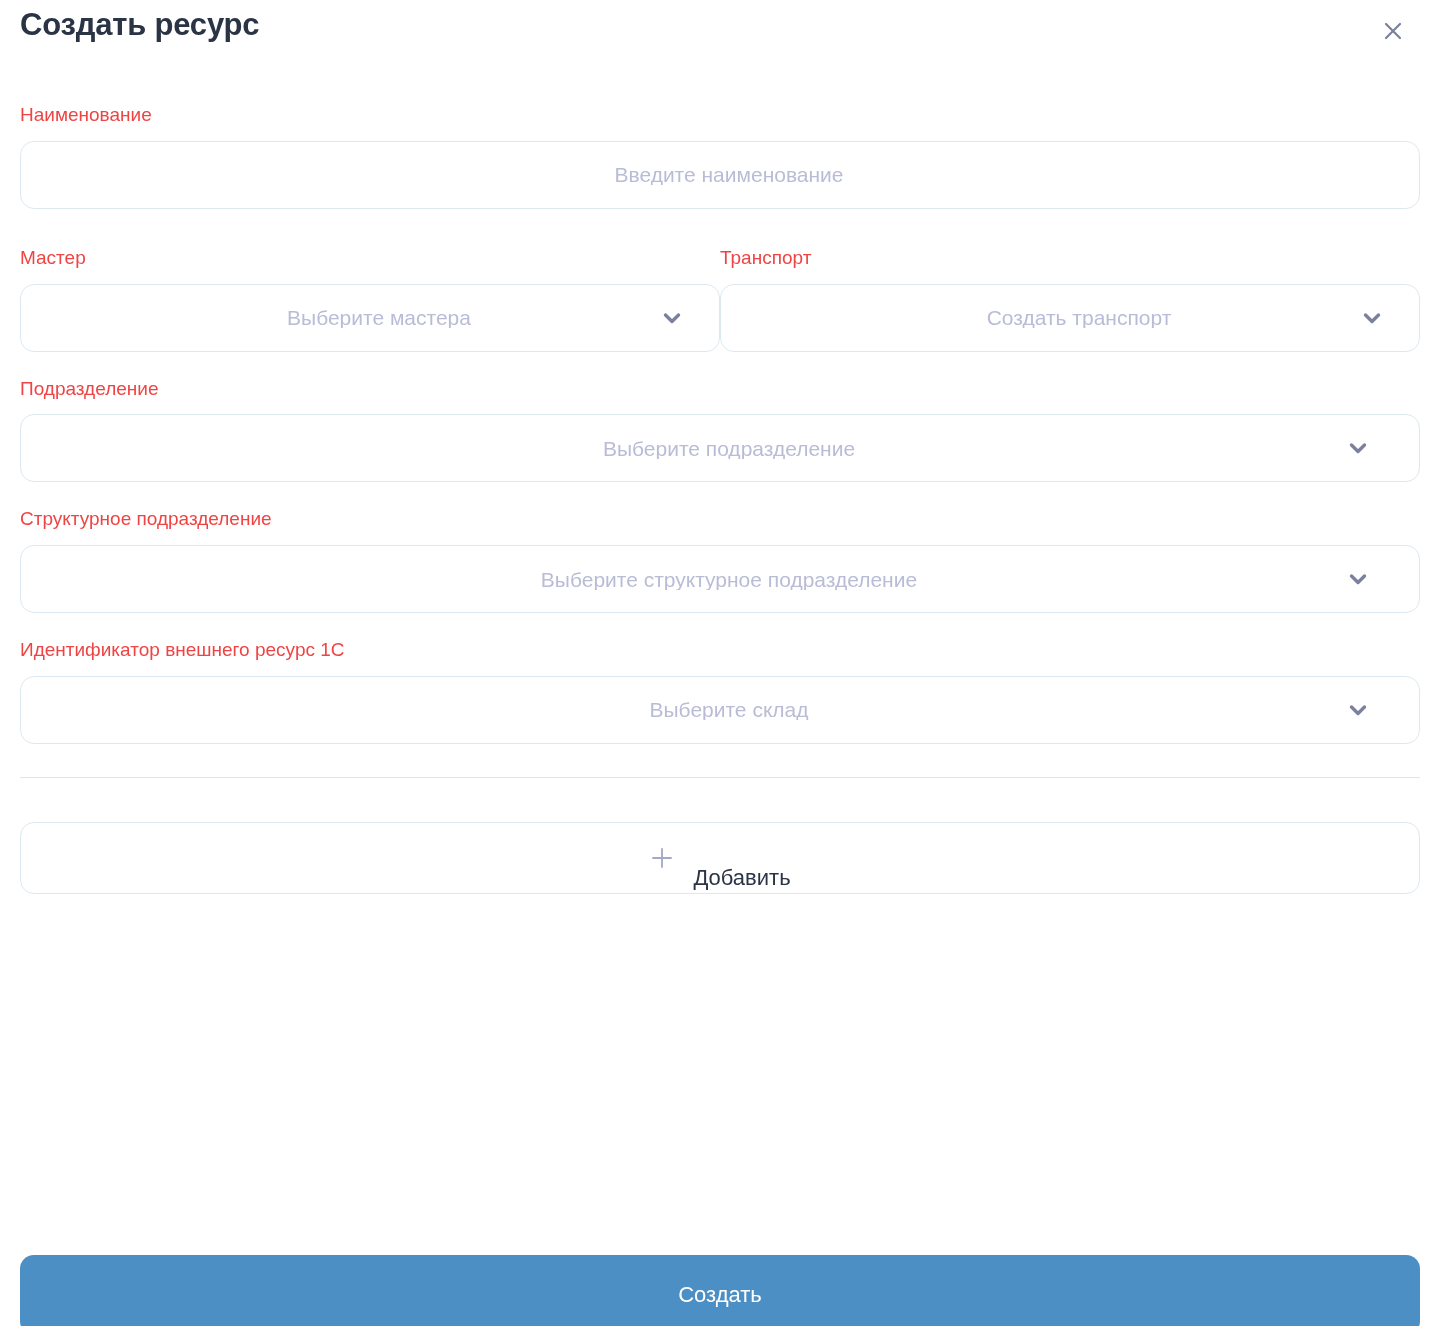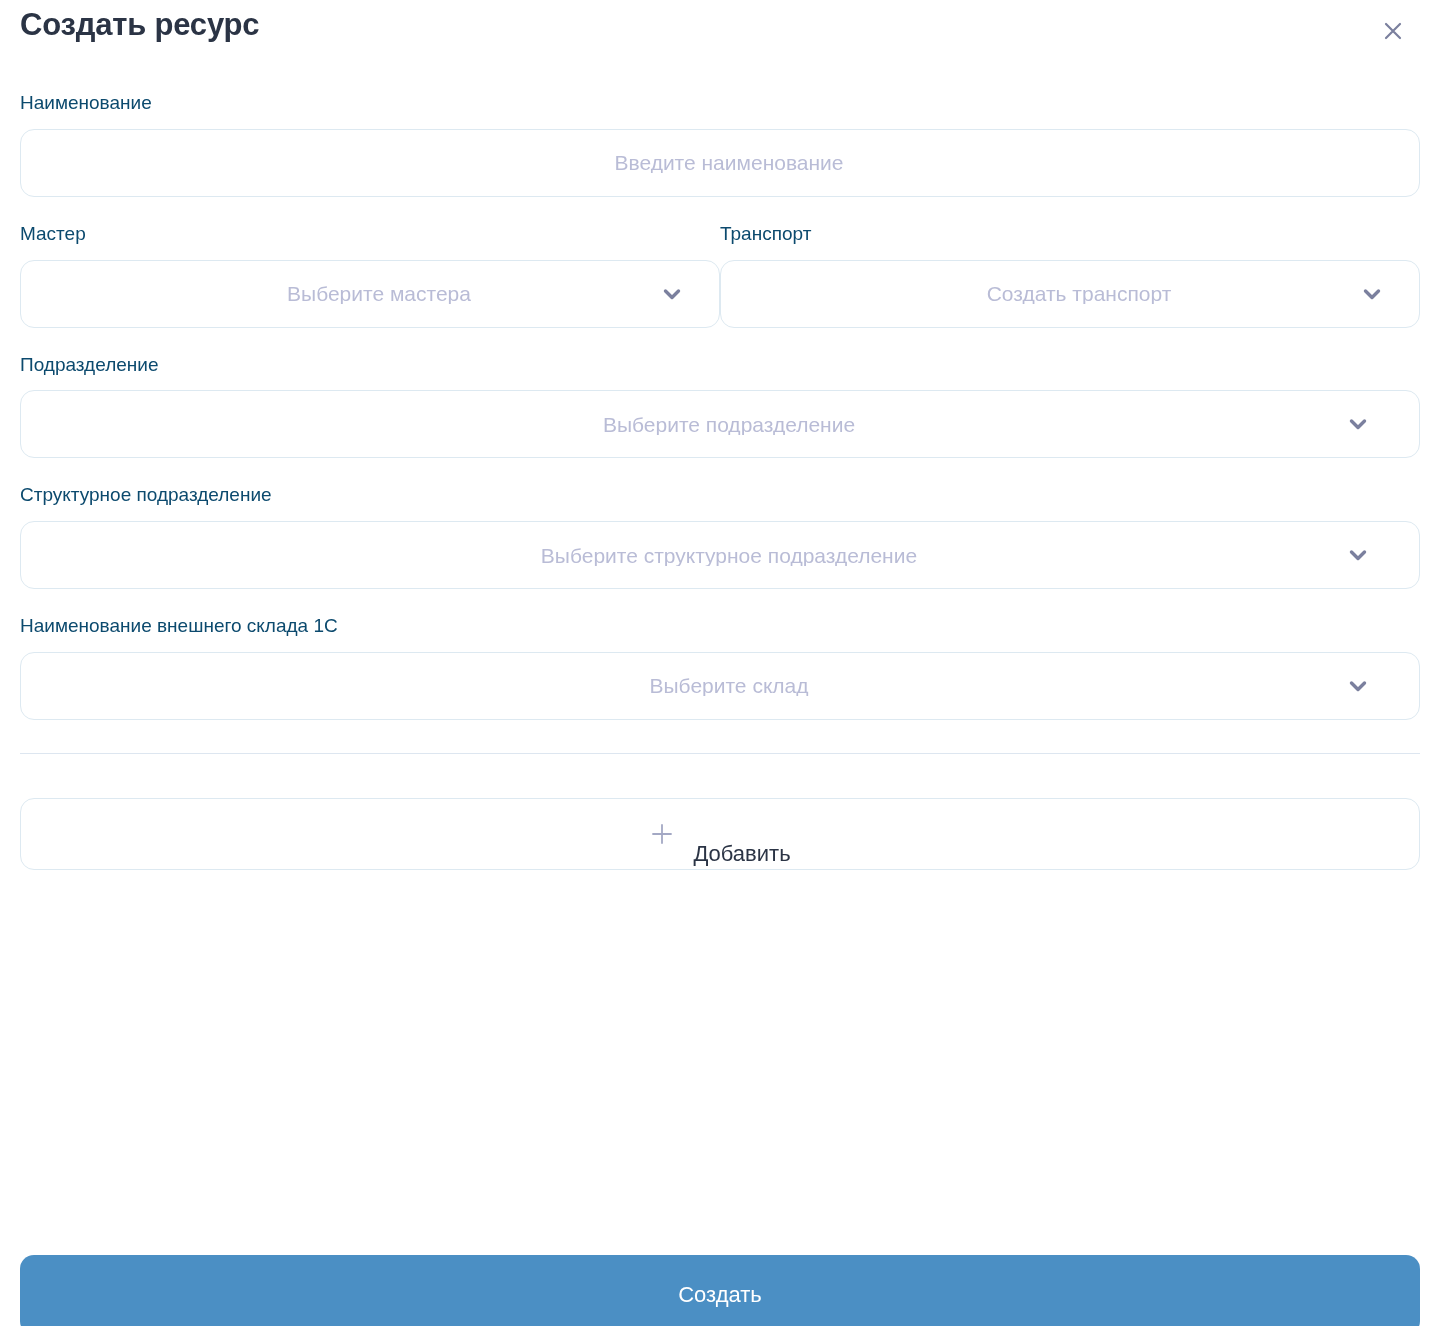--- a/index.html
+++ b/index.html
@@ -52,23 +52,23 @@
     cursor: pointer;
     background: none;
     border: none;
     padding: 0;
   }
   .close-button svg { display: block; }
 
   
   .field-label {
     font-size: 19px;
-    color: #0c4a6e;
+    color: #ef4444;
     line-height: 1.2;
-    margin: 0 0 14px 0;
+    margin: 12px 0 14px 0;
     display: block;
     font-weight: normal;
   }
 
   .form-row { margin-bottom: 26px; }
   .form-row.two-col {
     display: flex;
   }
   .form-row.two-col > .form-field { flex: 1 1 0; min-width: 0; }
 
@@ -253,21 +253,21 @@
           <svg width="26" height="26" viewBox="0 0 26 26" fill="none" aria-hidden="true">
             <path d="M6.5 10 L13 16.5 L19.5 10" stroke="#7b809e" stroke-width="3.4" stroke-linecap="round" stroke-linejoin="round"></path>
           </svg>
         </span>
       </div>
     </div>
   </div>
 
   <div class="form-row">
     <div class="form-field">
-      <label class="field-label">Наименование внешнего склада 1С</label>
+      <label class="field-label">Идентификатор внешнего ресурс 1С</label>
       <div class="control">
         <span class="value-text">Выберите склад</span>
         <span class="chevron inset">
           <svg width="26" height="26" viewBox="0 0 26 26" fill="none" aria-hidden="true">
             <path d="M6.5 10 L13 16.5 L19.5 10" stroke="#7b809e" stroke-width="3.4" stroke-linecap="round" stroke-linejoin="round"></path>
           </svg>
         </span>
       </div>
     </div>
   </div>

